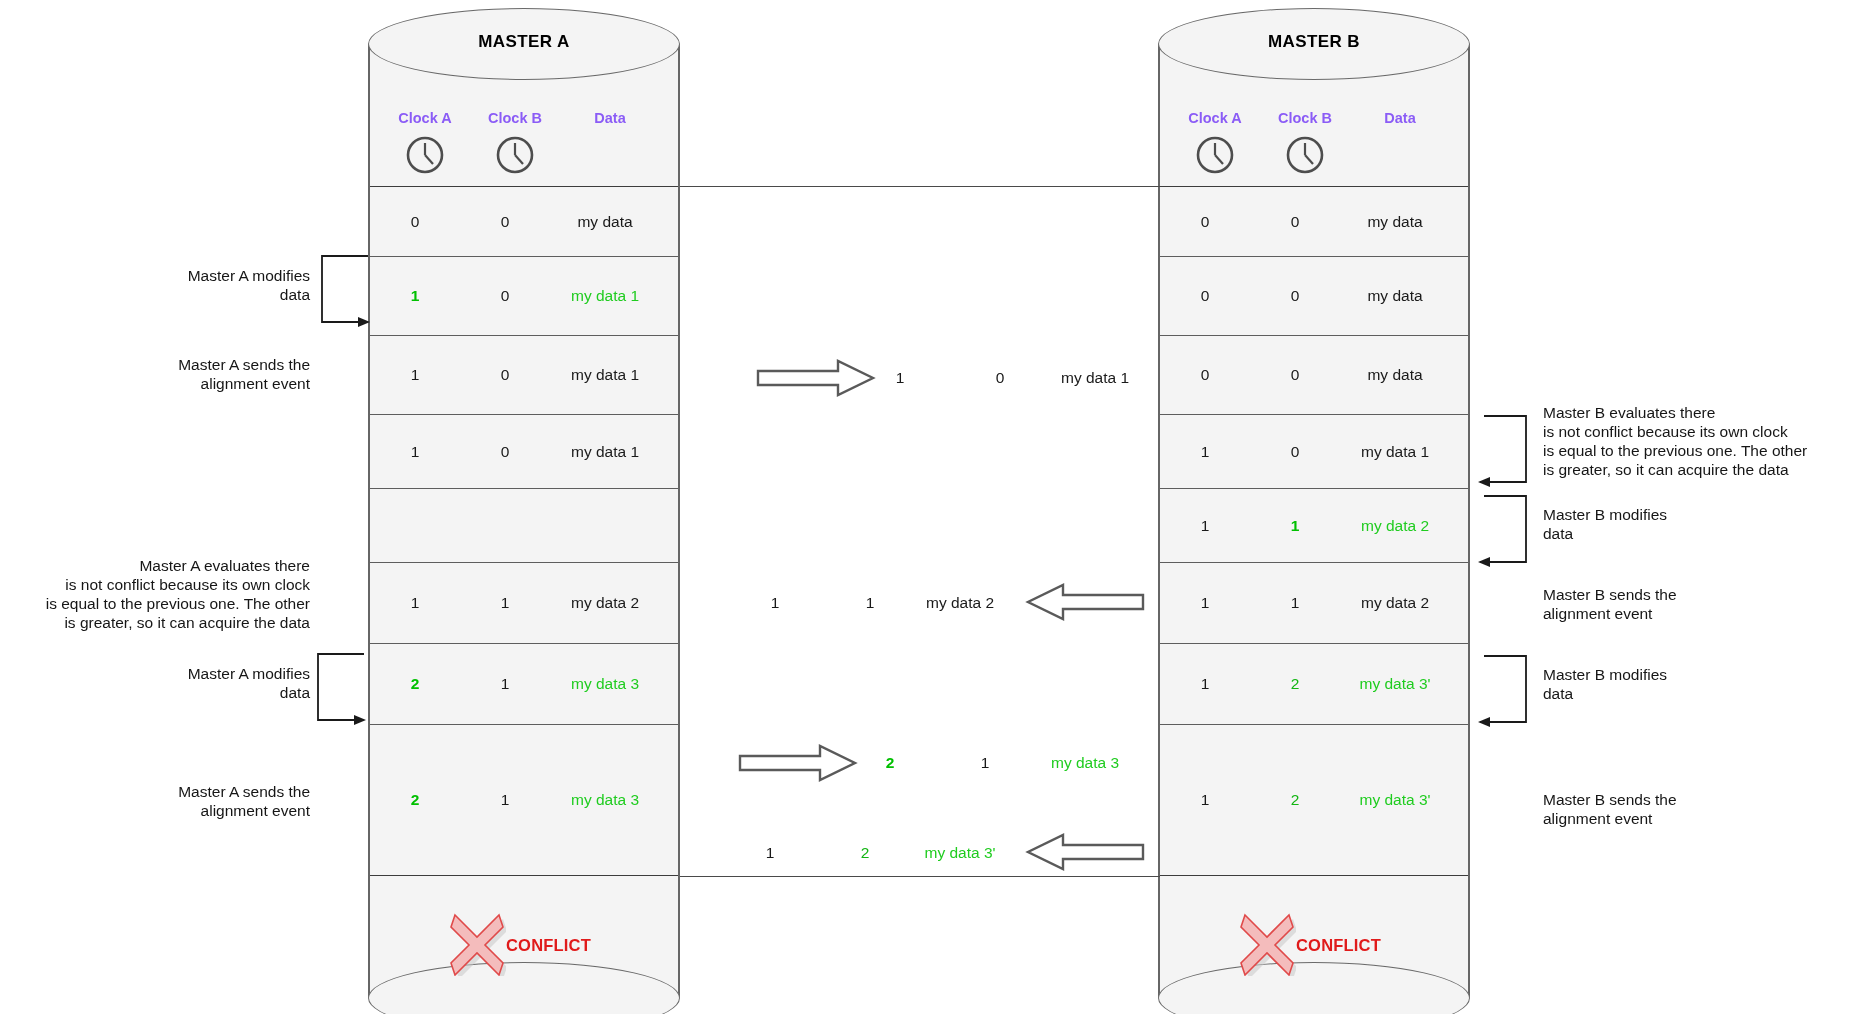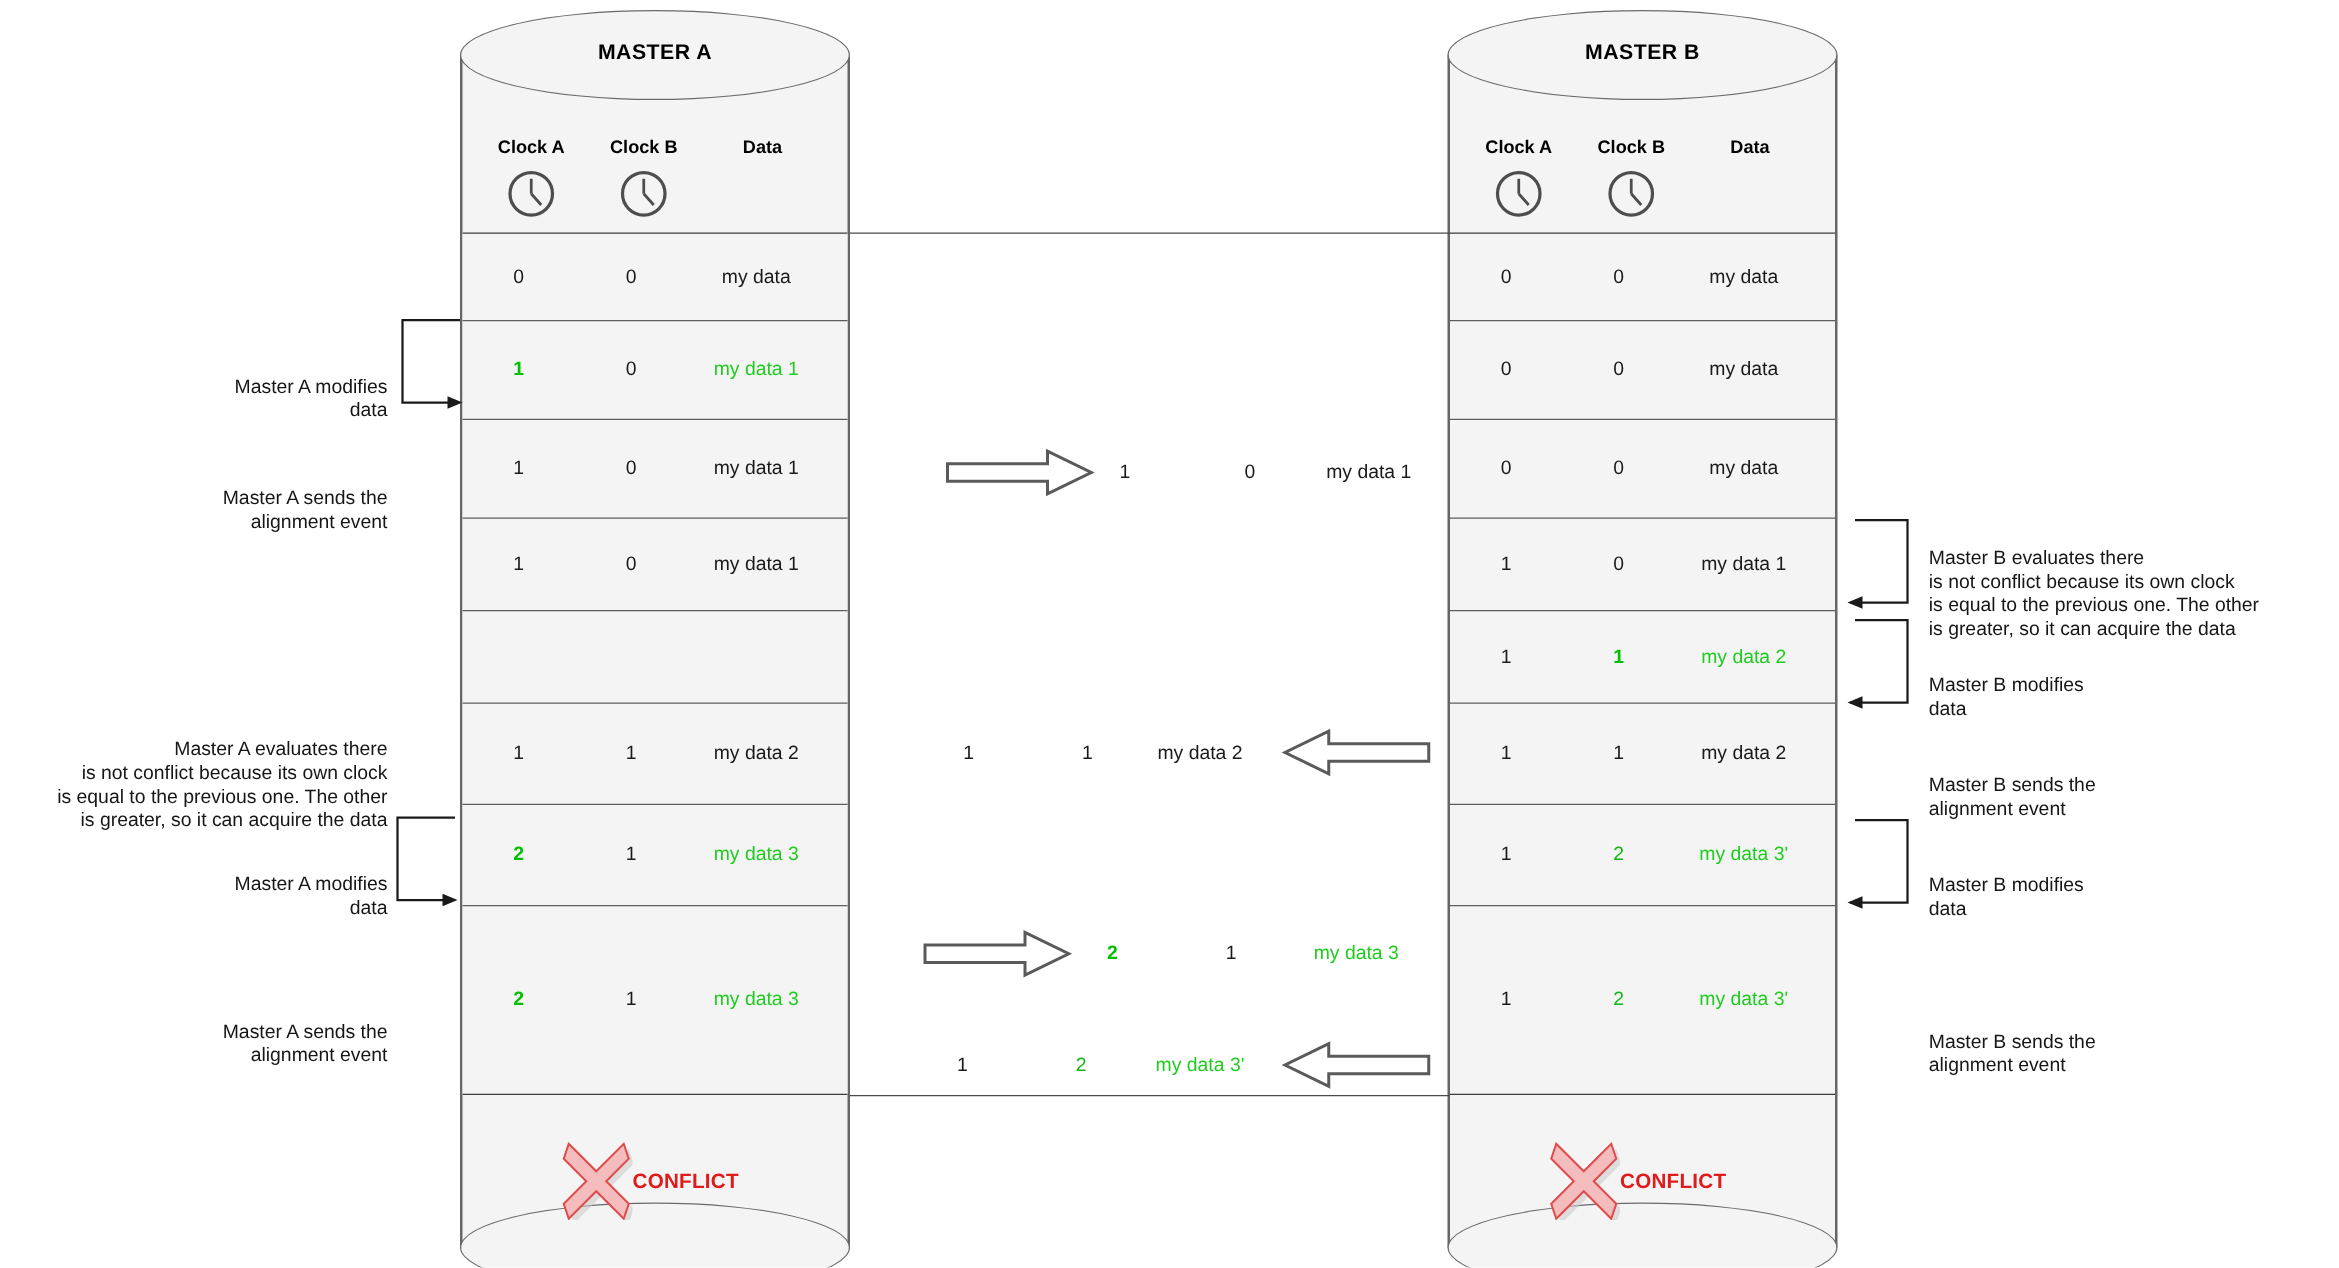--- a/index.html
+++ b/index.html
@@ -35,21 +35,21 @@
     border-radius:50%;
     box-sizing:border-box;
   }
   .cyl-title{
     position:absolute;left:0;width:100%;text-align:center;
     font-size:17px;font-weight:bold;color:#000;letter-spacing:.4px;
   }
 
   
   .colhead{
-    position:absolute;text-align:center;font-size:14.5px;font-weight:bold;color:#000000;
+    position:absolute;text-align:center;font-size:14.5px;font-weight:bold;color:#8b5cf6;
   }
   .clock{position:absolute;}
 
   
   .tbl{position:absolute;}
   .trow{
     position:absolute;left:0;width:100%;
     background:#f4f4f4;
     border-top:1.7px solid #5d5d5d;
     box-sizing:border-box;
@@ -76,21 +76,21 @@
     display:flex;align-items:center;justify-content:center;
     font-size:15.5px;color:#1a1a1a;white-space:nowrap;
   }
   .mcell.green{color:#1fcc1f;}
   .mcell.greenb{color:#00c000;font-weight:bold;}
   .mcell.greend{color:#12b512;}
   .blockarrow{position:absolute;}
 
   
   .note{
-    position:absolute;font-size:15.5px;color:#161616;line-height:19px;white-space:pre-line;margin-top:34px;
+    position:absolute;font-size:15.5px;color:#161616;line-height:19px;white-space:pre-line;
   }
   .note.r{text-align:right;}
   .note.l{text-align:left;}
   .bracket{position:absolute;}
 
   
   .conflict-wrap{position:absolute;display:flex;align-items:center;gap:0;}
   .conflict-label{
     font-size:16.5px;font-weight:bold;color:#e01b1b;letter-spacing:.2px;
   }

